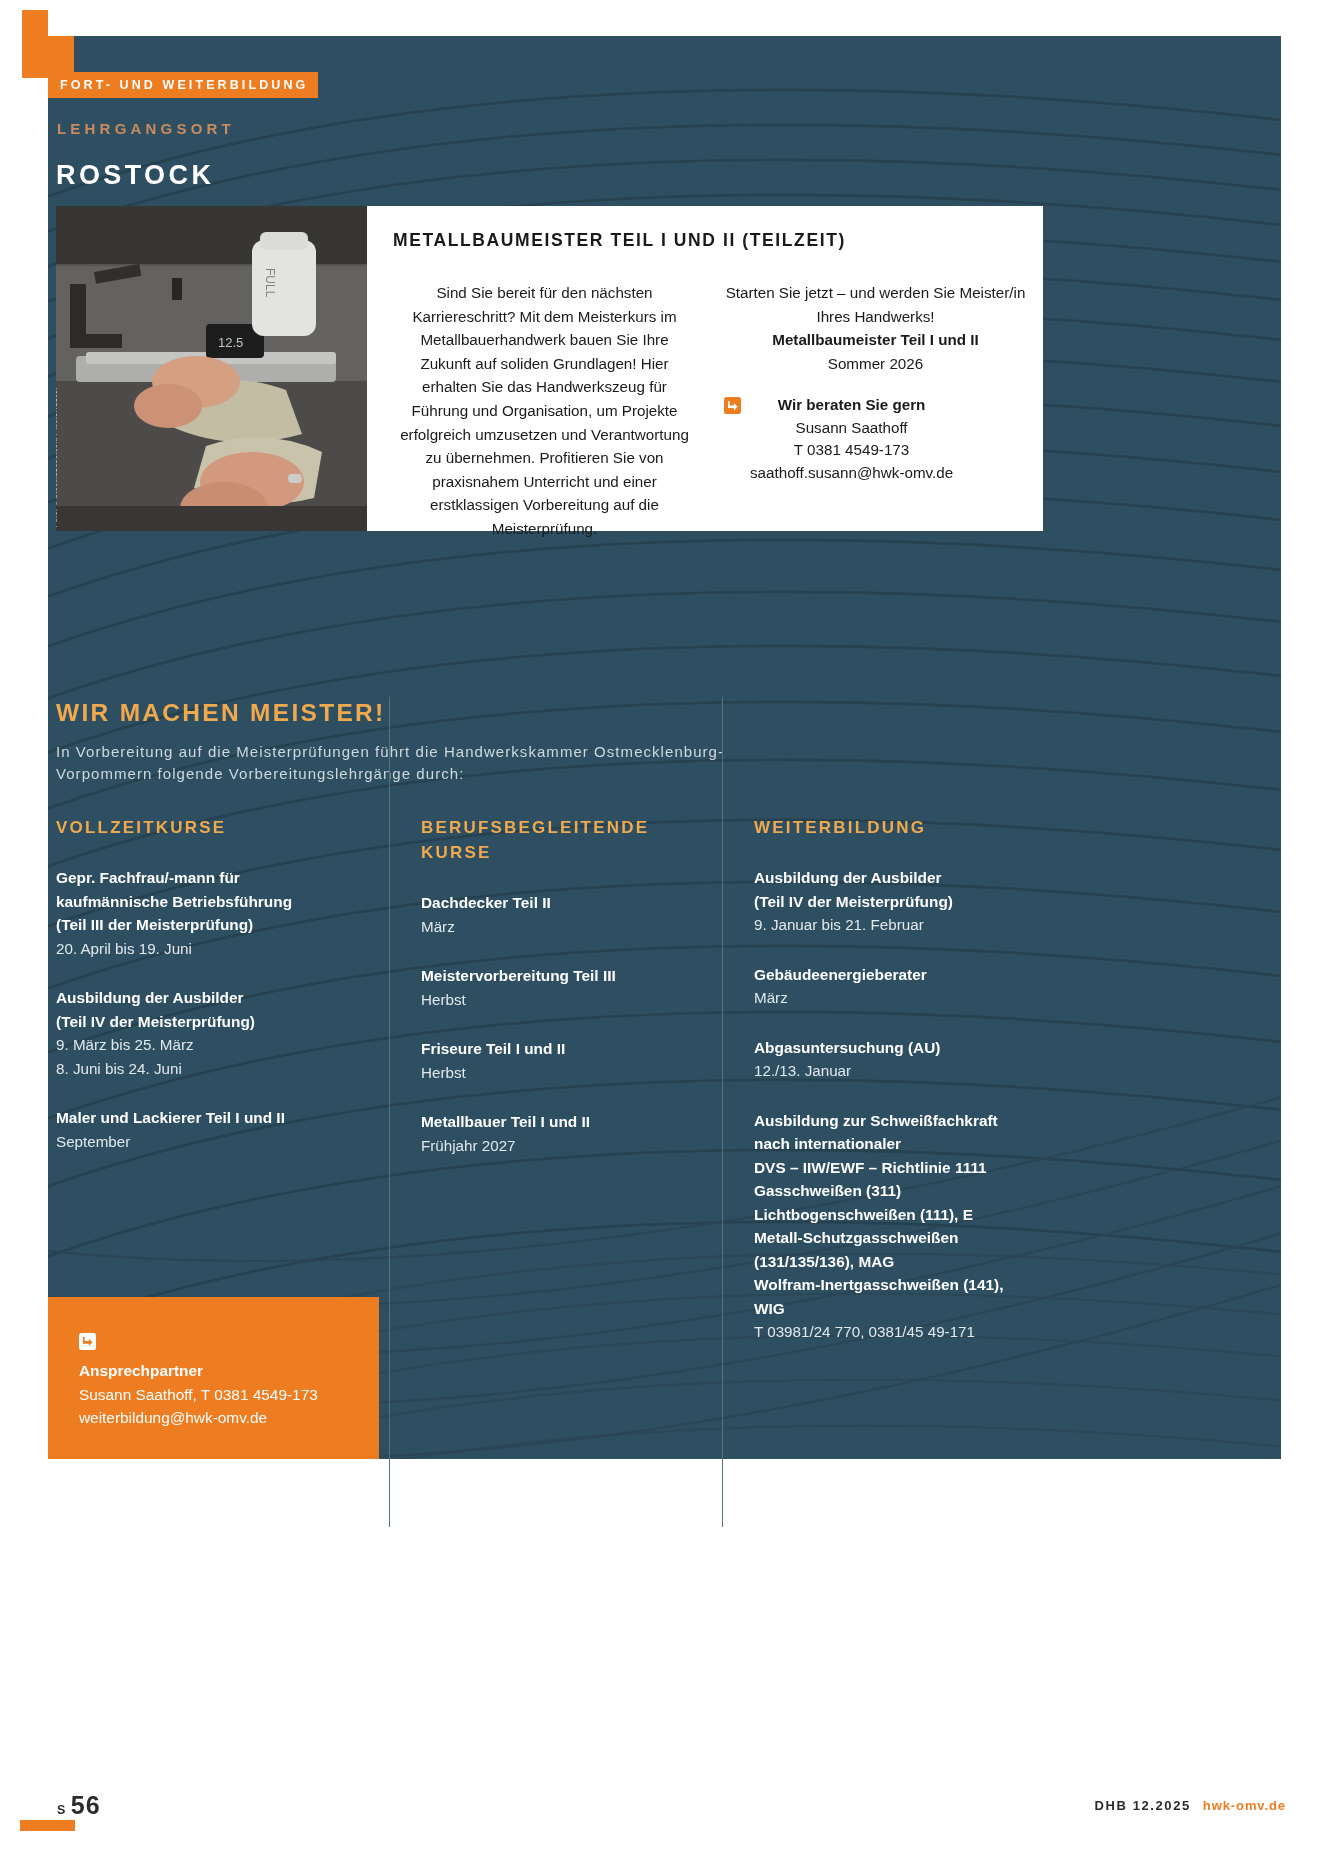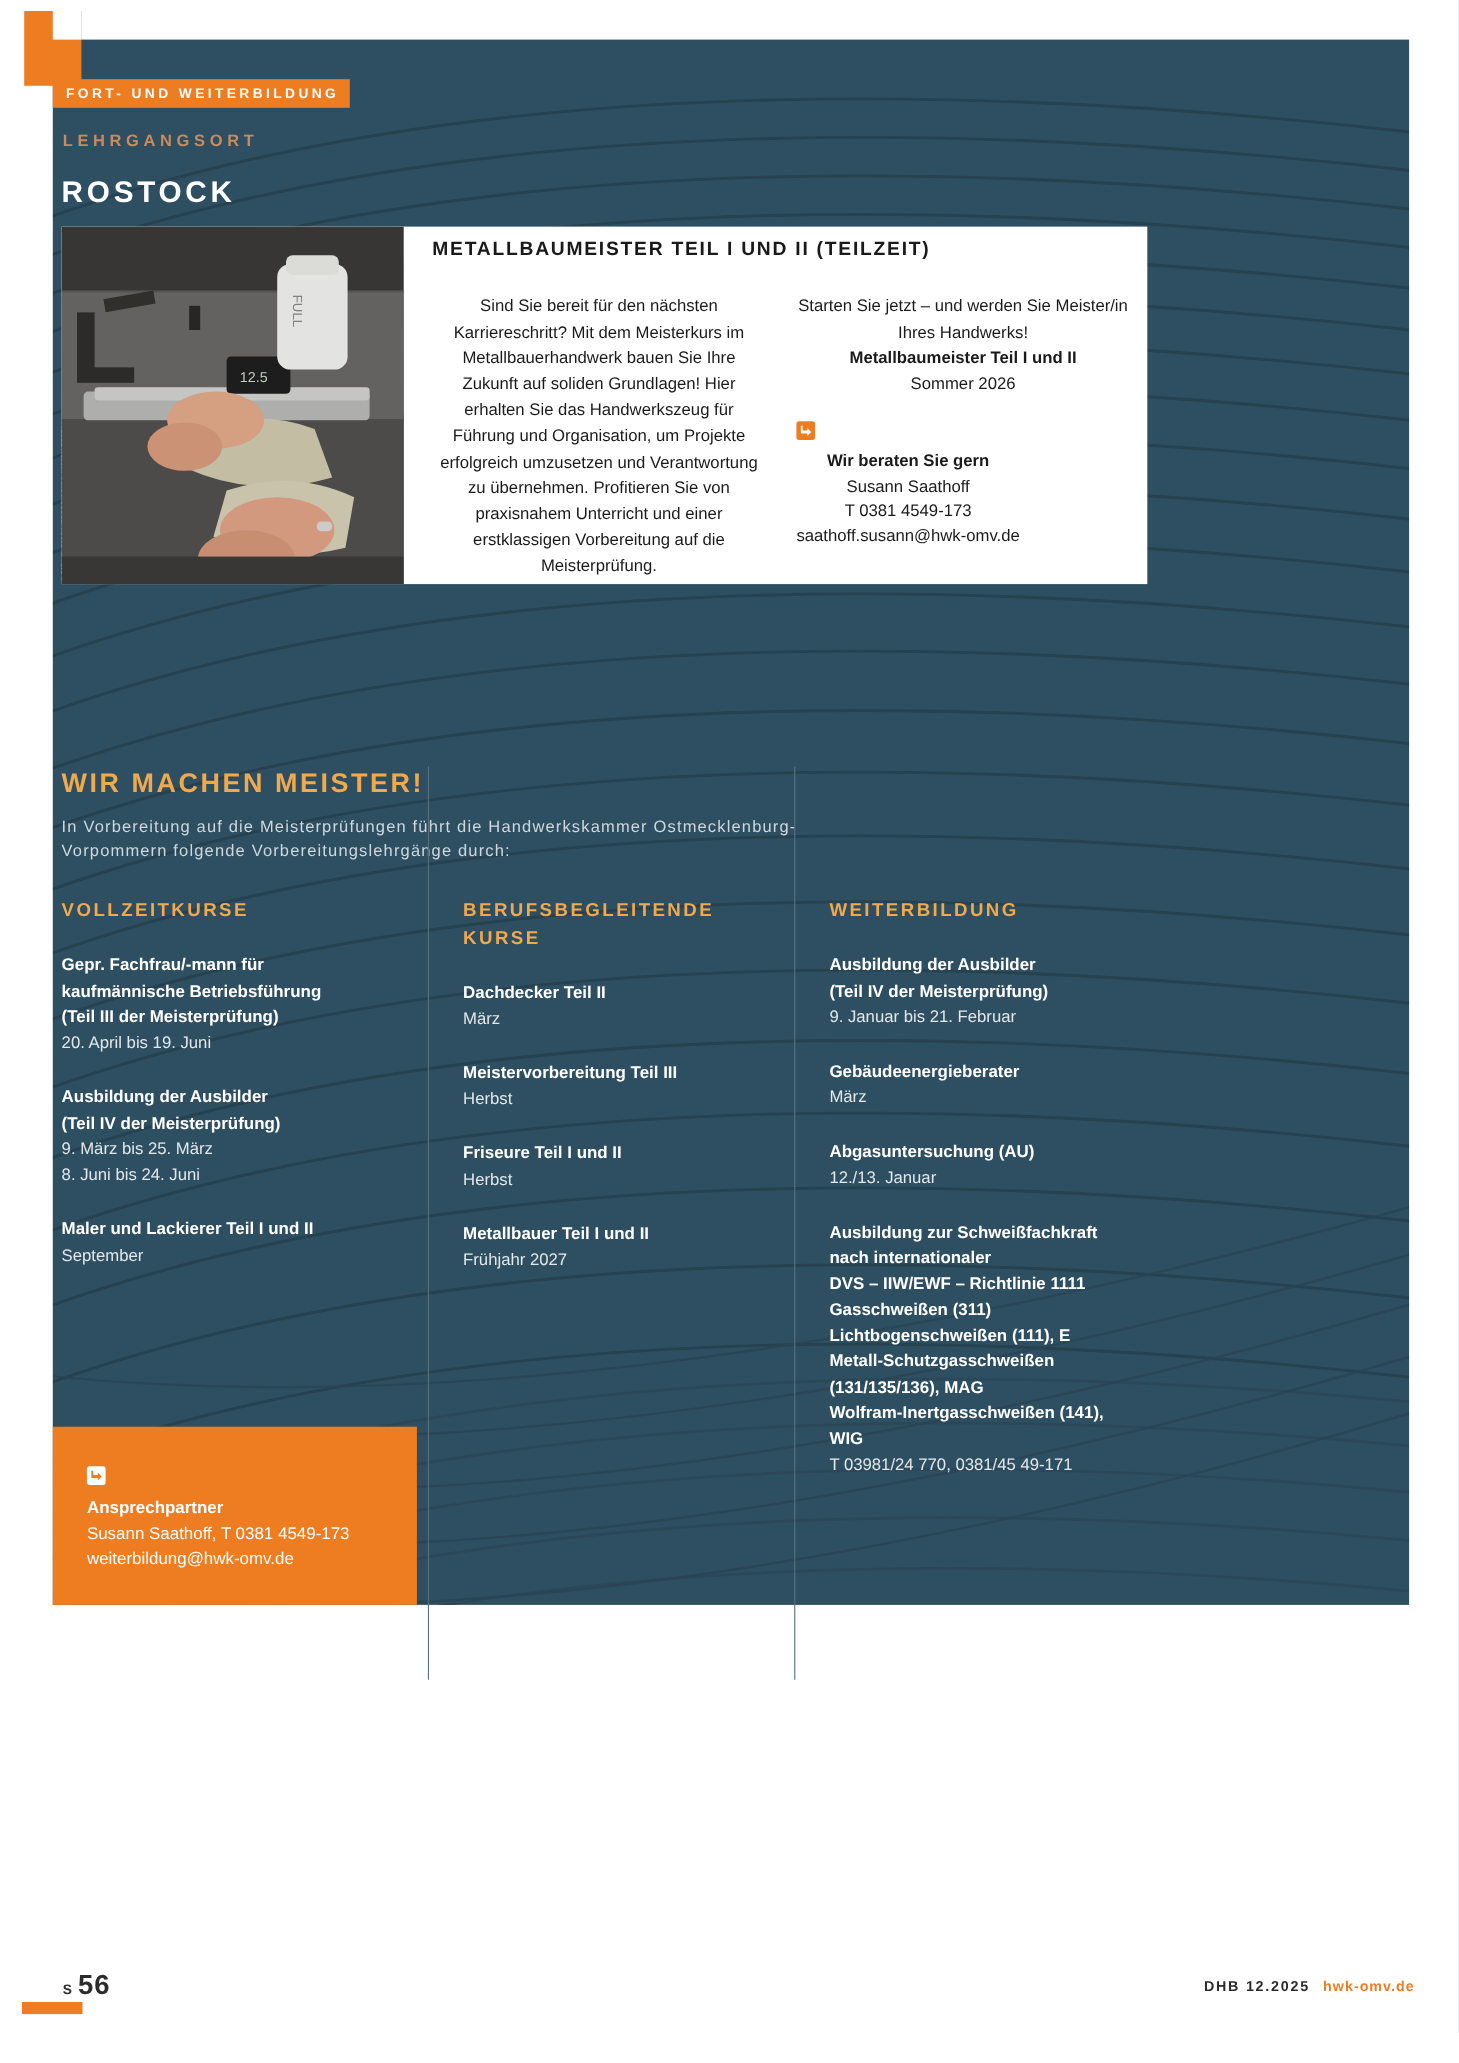--- a/index.html
+++ b/index.html
@@ -103,21 +103,21 @@
     transform: rotate(-90deg);
     transform-origin: left bottom;
     color: #e8e8e8;
     font-size: 6.4px;
     letter-spacing: 0.8px;
     white-space: nowrap;
     z-index: 4;
   }
   .article-body {
     flex: 1;
-    padding: 10px 26px 16px 26px;
+    padding: 24px 26px 16px 26px;
   }
   .article-title {
     color: #1a1a1a;
     font-size: 17.5px;
     font-weight: 700;
     letter-spacing: 1.6px;
     margin-bottom: 30px;
     white-space: nowrap;
   }
   .article-cols {
@@ -130,21 +130,20 @@
     font-size: 15.2px;
     line-height: 23.6px;
     font-weight: 400;
   }
   .art-col .b { font-weight: 700; }
   .contact-row {
     display: flex;
     align-items: flex-start;
     gap: 9px;
     margin-top: 19px;
-    flex-direction: column;
   }
   .arrow-badge {
     flex: 0 0 auto;
     width: 17px; height: 17px;
     background: #ee7d22;
     border-radius: 2.5px;
     position: relative;
     margin-top: 3px;
   }
   .arrow-badge::before {

